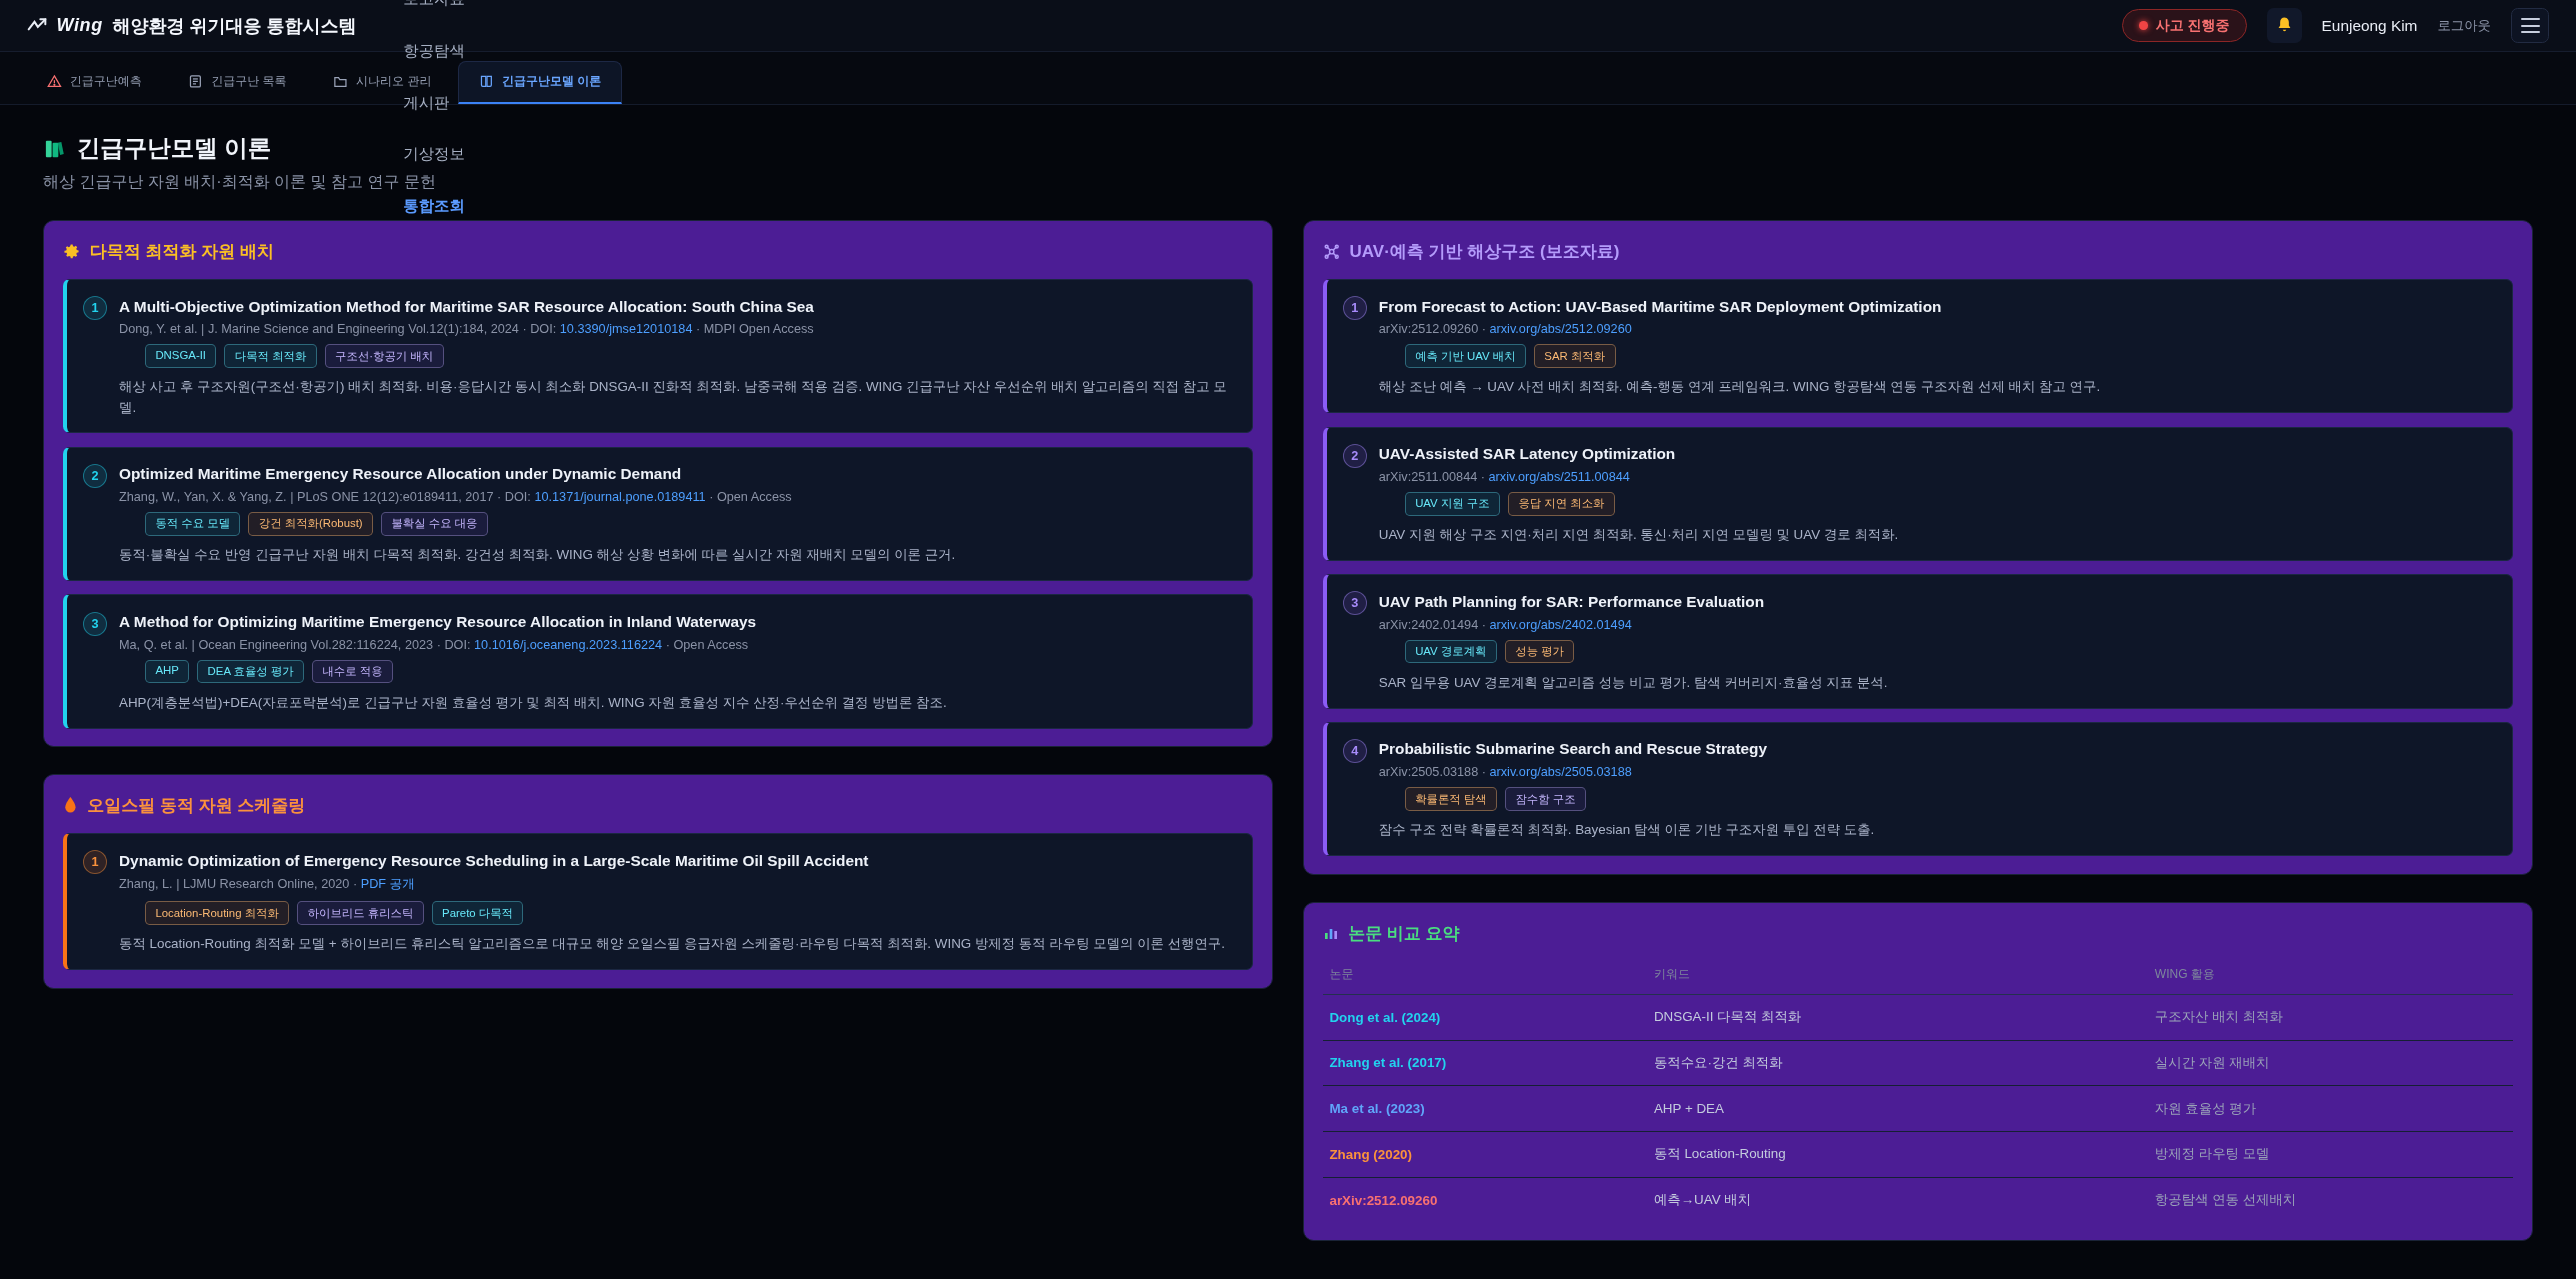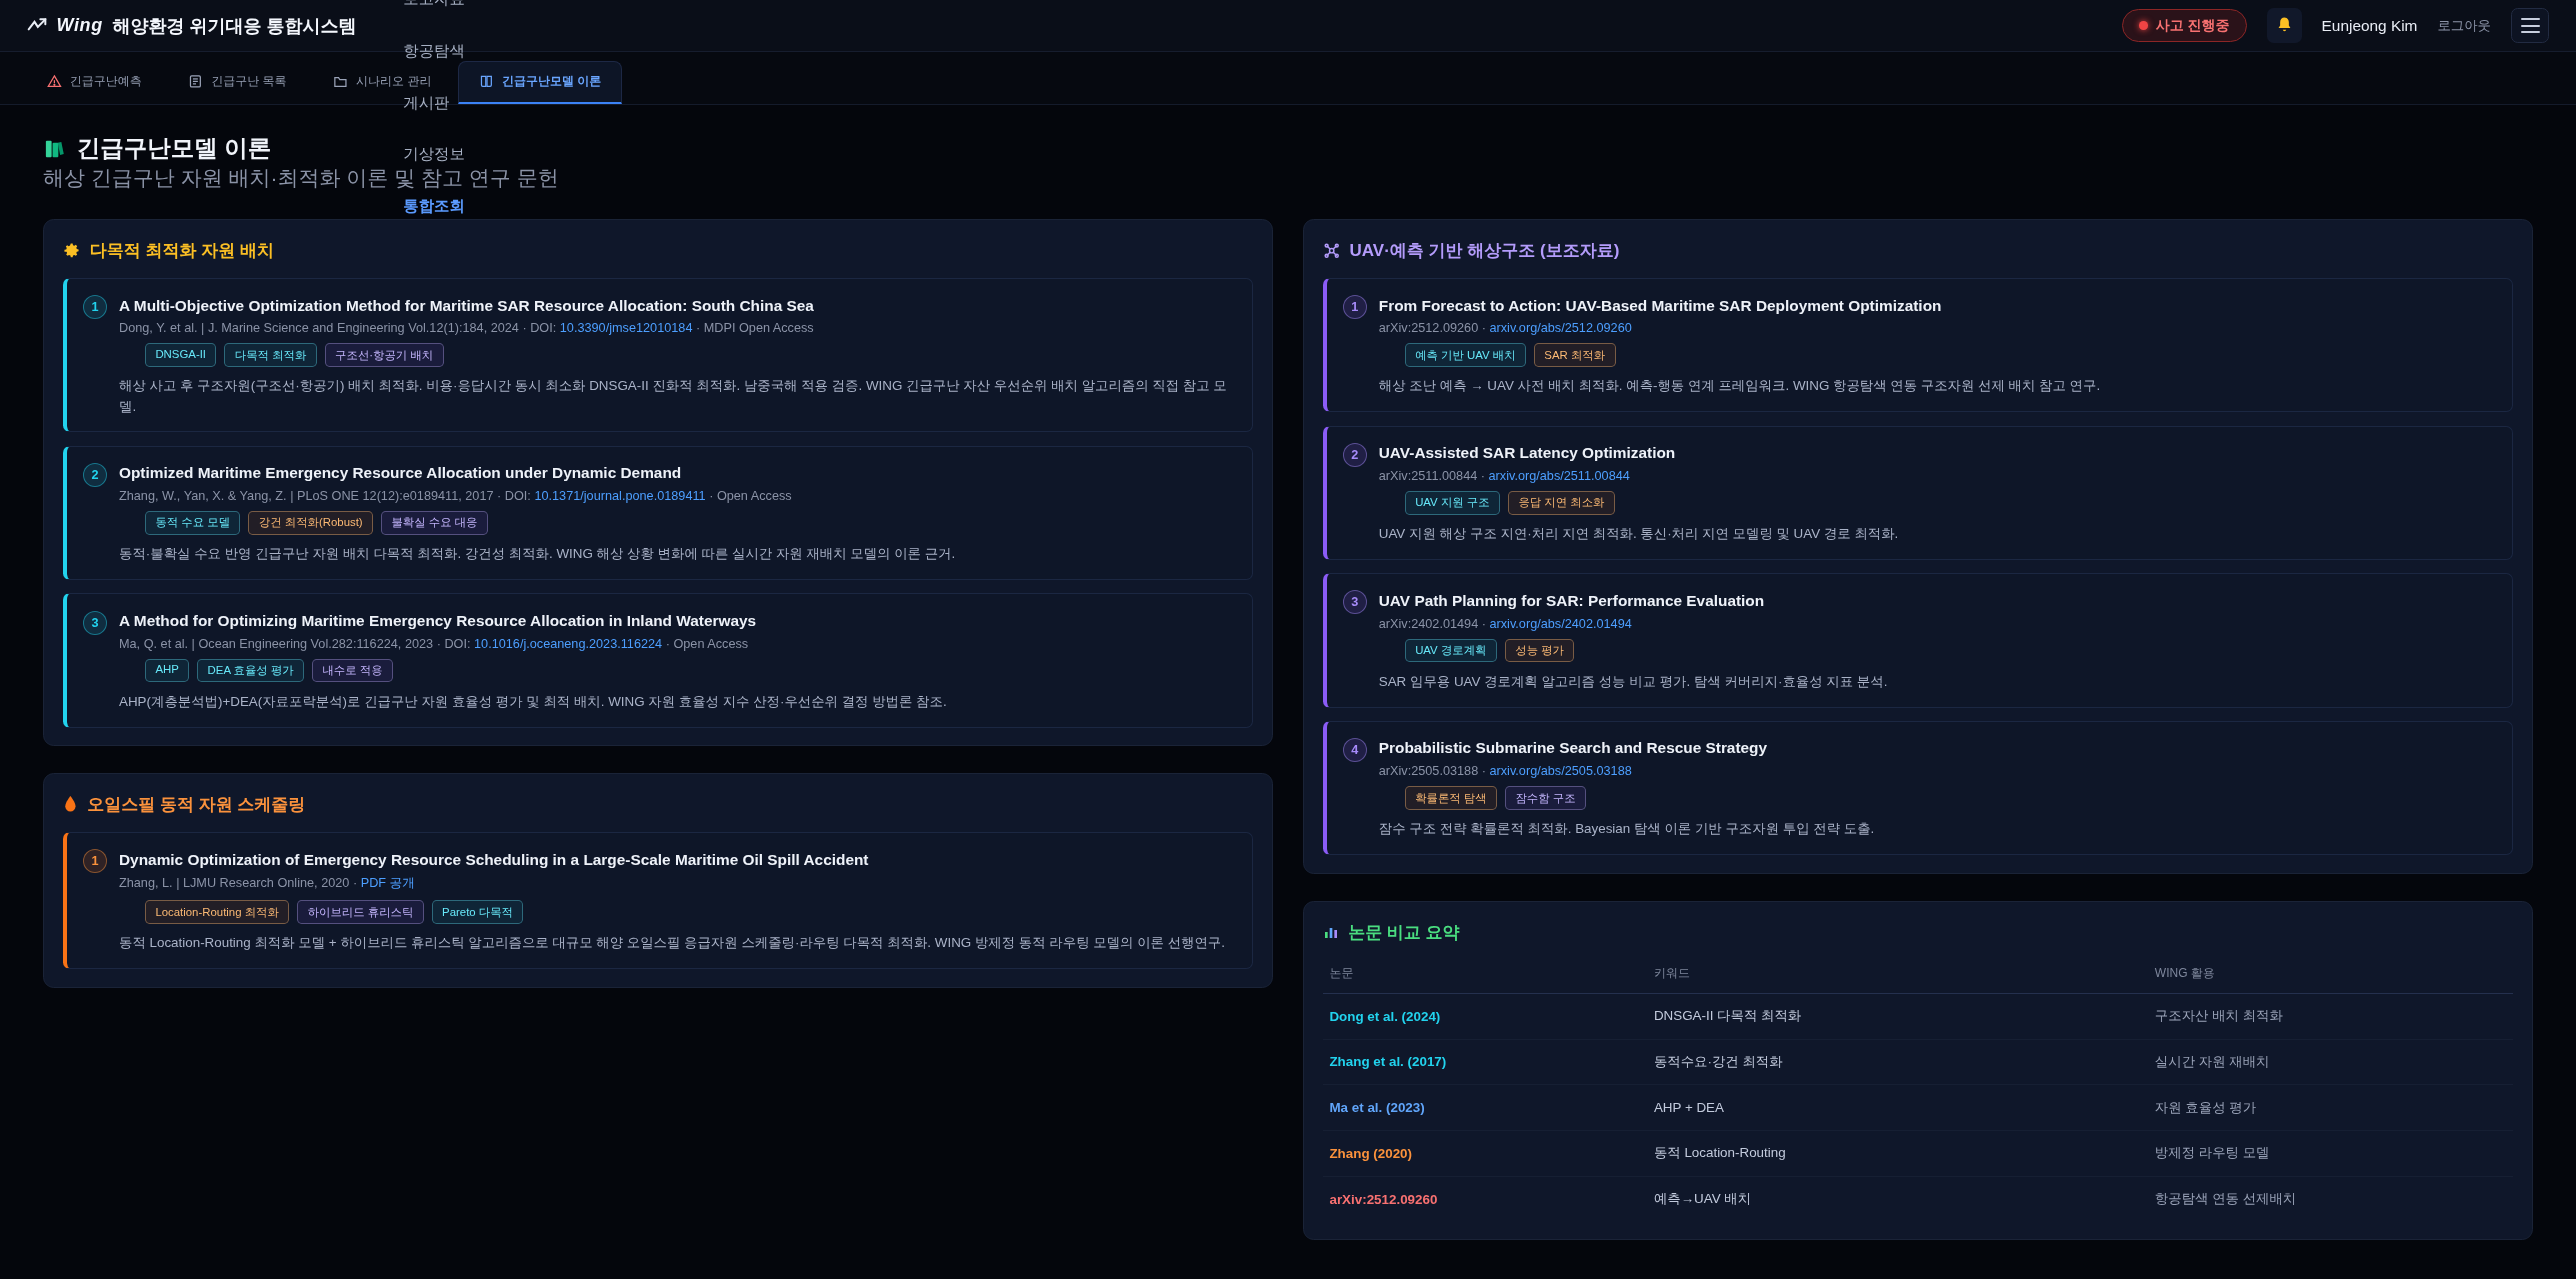--- a/index.html
+++ b/index.html
@@ -36,26 +36,26 @@
   .tabbar { display:flex; gap:6.7px; padding:9.4px 27px 0; background:#060910; border-bottom:0.7px solid #141b2b; }
   .tab { display:flex; align-items:center; gap:8px; font-size:12px; color:#97a0b5;
     padding:10.7px 20px 12px; border-radius:8px 8px 0 0; cursor:pointer; border-bottom:2.7px solid transparent; }
   .tab.active { background:#0d1526; color:#6aa6ff; font-weight:bold; border:0.7px solid #1d2845; border-bottom:2.7px solid #3b82f6; }
   .tab .ti { display:inline-flex; }
 
   
   .content { padding:27px 43px 47px; }
   .page-head { margin-bottom:6.7px; }
   .page-title { display:flex; align-items:center; gap:10.7px; font-size:23.5px; font-weight:bold; color:#f1f4fa; }
-  .page-sub { font-size:21px; color:#8b93a7; }
+  .page-sub { font-size:16px; color:#8b93a7; margin-top:8px; }
 
   .grid { display:grid; grid-template-columns:1fr 1fr; gap:29.5px; margin-top:27px; align-items:start; }
   .col > .panel + .panel { margin-top:27px; }
 
-  .panel { background:#0f172a; border:0.7px solid #1a2337; border-radius:10.7px; padding:19px 19px 17.4px; }
+  .panel { background:#4c1d95; border:0.7px solid #1a2337; border-radius:10.7px; padding:19px 19px 17.4px; }
   .panel-head { display:flex; align-items:center; gap:9.4px; font-size:17px; font-weight:bold; margin-bottom:16px; }
   .t-amber { color:#fbbf24; } .t-orange { color:#fb923c; }
   .t-purple { color:#b49cfb; } .t-green { color:#4ade80; }
 
   .card { background:#0e1628; border:0.7px solid #1b2742; border-left:4px solid #22d3ee;
     border-radius:6.7px; padding:14.8px 16px; cursor:pointer; }
   .card + .card { margin-top:13.4px; }
   .card.accent-purple { border-left-color:#8b5cf6; }
   .card.accent-orange { border-left-color:#f97316; }
   .card-row { display:flex; gap:12px; }

